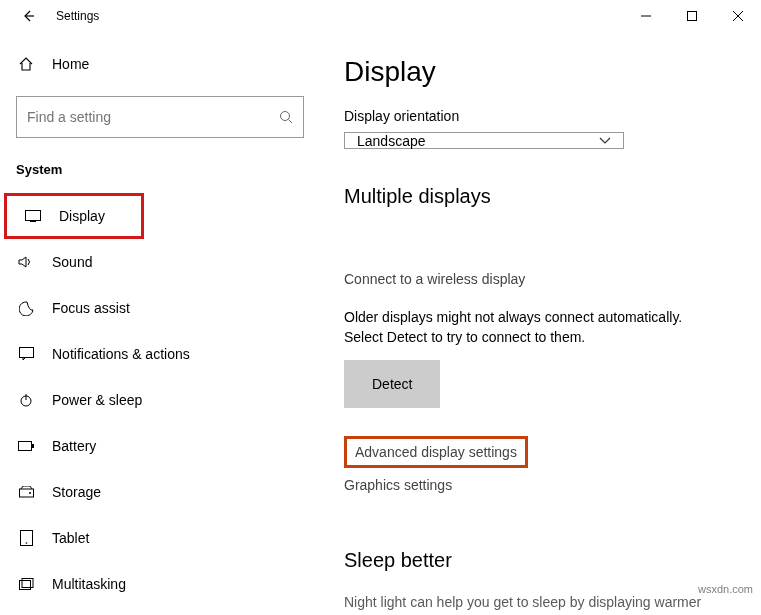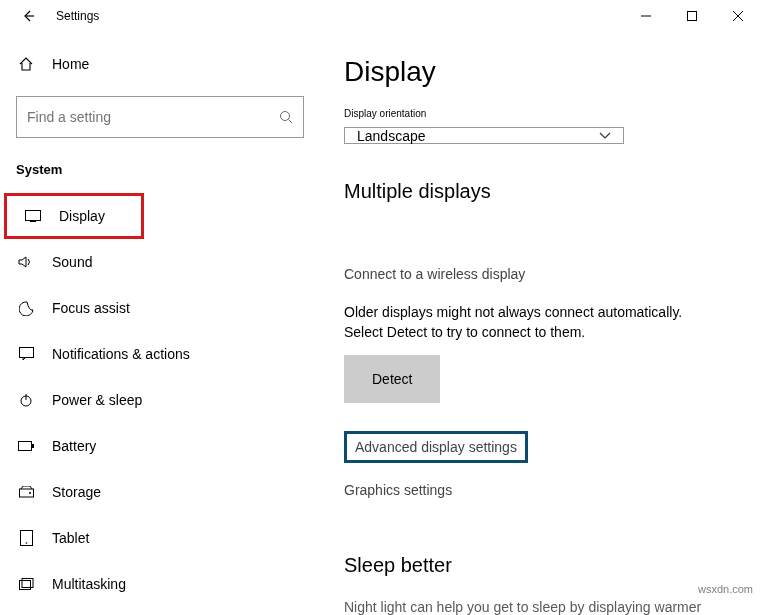--- a/index.html
+++ b/index.html
@@ -27,31 +27,31 @@
 .section-title { font-size: 13px; font-weight: 600; padding: 8px 16px 16px 16px; color: #000; }
 
 .navitem { display: flex; align-items: center; height: 46px; padding: 0 16px; cursor: default; }
 .navitem .icon { width: 20px; display: flex; justify-content: center; color: #000; }
 .navitem .label { margin-left: 16px; font-size: 14px; color: #000; }
 
 .highlight-red { border: 3px solid #d21a1a; }
 
 .content { flex: 1; padding: 24px 32px 0 24px; overflow: hidden; }
 .h1 { font-size: 28px; font-weight: 400; margin-bottom: 20px; color: #000; }
-.fieldlabel { font-size: 10px; color: #000; margin-bottom: 8px; }
+.fieldlabel { font-size: 14px; color: #000; margin-bottom: 8px; }
 .select { width: 280px; height: 17px; border: 1px solid #999; display: flex; align-items: center; padding: 0 12px; font-size: 14px; color: #000; position: relative; margin-bottom: 36px; }
 .select .chev { margin-left: auto; color: #333; }
 
 .h2 { font-size: 20px; font-weight: 400; margin-bottom: 20px; color: #000; }
 .link-dark { font-size: 14px; color: #000; margin-bottom: 20px; display: inline-block; }
 .bodytext { font-size: 14px; color: #000; line-height: 1.45; margin-bottom: 12px; max-width: 380px; }
 .bodytext.muted { color: #5a5a5a; }
 .btn { background: #ccc; border: none; height: 48px; padding: 0 28px; font-size: 14px; color: #000; margin-bottom: 28px; text-align: right; }
 
-.red-box { border: 3px solid #0c4a6e; display: inline-block; padding: 4px 8px; margin-bottom: 18px; }
+.red-box { border: 3px solid #c2410c; display: inline-block; padding: 4px 8px; margin-bottom: 8px; }
 
 .watermark { position: absolute; bottom: 20px; right: 8px; font-size: 11px; color: #808080; }
 
 svg { display: block; }
 </style>
 </head>
 <body>
 
 <div class="titlebar">
   <div class="back">

